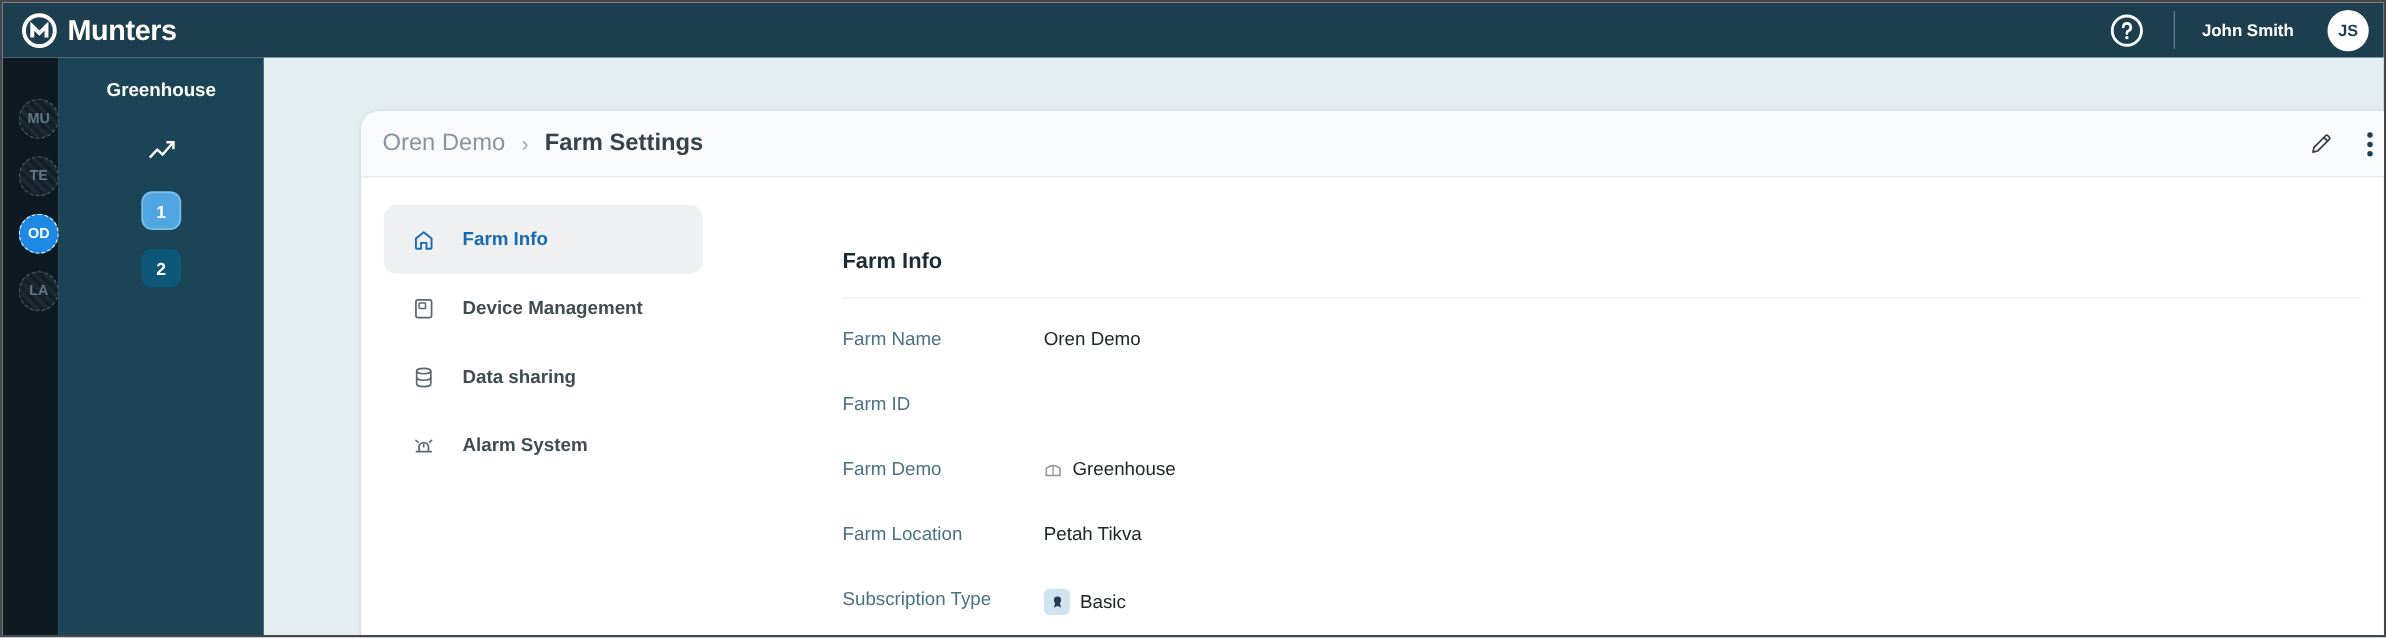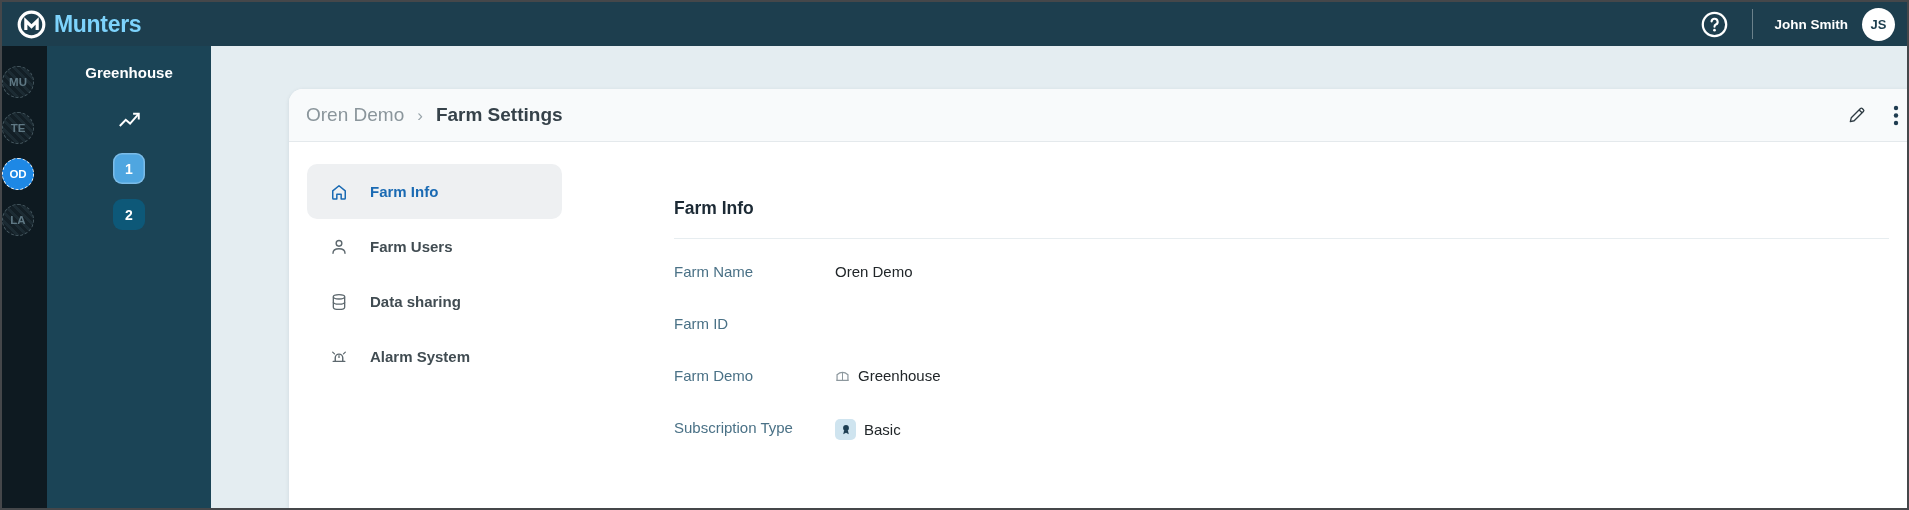--- a/index.html
+++ b/index.html
@@ -10,30 +10,30 @@
     --icon-gray:#5d686e; --badge-bg:#cfe4ef; --badge-fg:#1d3e52;
   }
   *{box-sizing:border-box;margin:0;padding:0;}
   body{font-family:"Liberation Sans",sans-serif;background:#fff;}
   .screen{position:relative;width:1909px;height:510px;border:2px solid #45474a;
     background:var(--page-bg);overflow:hidden;}
   
   .topbar{position:absolute;top:0;left:0;right:0;height:44px;background:var(--header-bg);
     display:flex;align-items:center;justify-content:space-between;padding:0 12px 0 15px;z-index:5;}
   .brand{display:flex;align-items:center;gap:8px;}
-  .brand-name{color:#7dd3fc;font-size:23px;font-weight:700;letter-spacing:-0.3px;}
+  .brand-name{color:#ffffff;font-size:23px;font-weight:700;letter-spacing:-0.3px;}
   .topbar-right{display:flex;align-items:center;}
   .help-btn{display:flex;align-items:center;cursor:pointer;background:none;border:none;}
   .vdiv{width:1px;height:30px;background:rgba(255,255,255,0.35);margin:0 22px 0 24px;}
-  .user-name{color:#fff;font-size:13.5px;font-weight:700;margin-right:14px;}
+  .user-name{color:#fff;font-size:13.5px;font-weight:700;margin-right:27px;}
   .avatar-js{width:33px;height:33px;border-radius:50%;background:#fff;color:#1d3e4e;
     display:flex;align-items:center;justify-content:center;font-weight:700;font-size:13px;cursor:pointer;}
   
   .rail{position:absolute;top:44px;left:0;bottom:0;width:45px;background:var(--rail-bg);
-    display:flex;flex-direction:column;align-items:flex-start;padding-top:20px;gap:14px;}
+    display:flex;flex-direction:column;align-items:flex-end;padding-top:33px;gap:14px;}
   .rail-avatar{width:32px;height:32px;border-radius:50%;display:flex;align-items:center;
     justify-content:center;font-size:11.5px;font-weight:700;cursor:pointer;}
   .rail-avatar.inactive{color:#5f7884;border:1.5px dashed #45575f;
     background:repeating-linear-gradient(45deg,#131f26 0 3px,#1c2b33 3px 6px);}
   .rail-avatar.active{color:#fff;border:1.5px dashed rgba(255,255,255,0.9);background:var(--accent-blue);}
   
   .sidebar{position:absolute;top:44px;left:45px;bottom:0;width:164px;background:var(--sidebar-bg);
     display:flex;flex-direction:column;align-items:center;}
   .sidebar-title{color:#fff;font-size:15px;font-weight:700;margin-top:18px;}
   .monitoring{margin-top:25px;color:#fff;cursor:pointer;background:none;border:none;display:flex;}
@@ -158,25 +158,25 @@
             <span style="display:flex;">
               <svg width="20" height="20" viewBox="0 0 24 24" fill="none">
                 <path d="M4.5 10.6 L12 4.5 l7.5 6.1 V19.4 a1 1 0 0 1-1 1 H14.6 v-5.6 h-5.2 v5.6 H5.5 a1 1 0 0 1-1-1 z" stroke="currentColor" stroke-width="1.8" stroke-linejoin="round"></path>
               </svg>
             </span>
             <span class="nav-label">Farm Info</span>
           </div>
           <div class="nav-item">
             <span style="display:flex;">
               <svg width="20" height="20" viewBox="0 0 24 24" fill="none">
-                <circle cx="12" cy="7.6" r="3.4" stroke="currentColor" stroke-width="1.7"></circle>
-                <path d="M4.8 19.4 c0-3.5 3.2-5.3 7.2-5.3 s7.2 1.8 7.2 5.3" stroke="currentColor" stroke-width="1.7" stroke-linecap="round"></path>
-              </svg>
-            </span>
-            <span class="nav-label">Farm Users</span>
+                <rect x="4.5" y="3.5" width="15" height="17" rx="2" stroke="currentColor" stroke-width="1.7"></rect>
+                <rect x="7.5" y="6.5" width="6.2" height="5.2" rx="0.6" stroke="currentColor" stroke-width="1.5"></rect>
+              </svg>
+            </span>
+            <span class="nav-label">Device Management</span>
           </div>
           <div class="nav-item">
             <span style="display:flex;">
               <svg width="20" height="20" viewBox="0 0 24 24" fill="none">
                 <ellipse cx="12" cy="5.8" rx="6.8" ry="2.6" stroke="currentColor" stroke-width="1.6"></ellipse>
                 <path d="M5.2 5.8 V18.2 c0 1.45 3.05 2.6 6.8 2.6 s6.8-1.15 6.8-2.6 V5.8" stroke="currentColor" stroke-width="1.6"></path>
                 <path d="M5.2 12 c0 1.45 3.05 2.6 6.8 2.6 s6.8-1.15 6.8-2.6" stroke="currentColor" stroke-width="1.6"></path>
               </svg>
             </span>
             <span class="nav-label">Data sharing</span>
@@ -214,20 +214,24 @@
                 <svg width="15" height="15" viewBox="0 0 16 16" fill="none">
                   <path d="M2.2 13.2 V7.1 Q8 2.3 13.8 7.1 V13.2" stroke="currentColor" stroke-width="1.3"></path>
                   <path d="M1.4 13.2 h13.2" stroke="currentColor" stroke-width="1.3"></path>
                   <path d="M8 4.6 V13.2" stroke="currentColor" stroke-width="1.1"></path>
                 </svg>
               </span>
               <span>Greenhouse</span>
             </span>
           </div>
 
+          <div class="field-row">
+            <span class="field-label">Farm Location</span>
+            <span class="field-value">Petah Tikva</span>
+          </div>
 
           <div class="field-row">
             <span class="field-label">Subscription Type</span>
             <span class="field-value">
               <span class="badge">
                 <svg width="14" height="14" viewBox="0 0 24 24">
                   <circle cx="12" cy="8.6" r="5" fill="currentColor"></circle>
                   <path d="M8.8 12.4 L7.2 19.2 l4.8-2.6 4.8 2.6 -1.6-6.8 z" fill="currentColor"></path>
                 </svg>
               </span>

